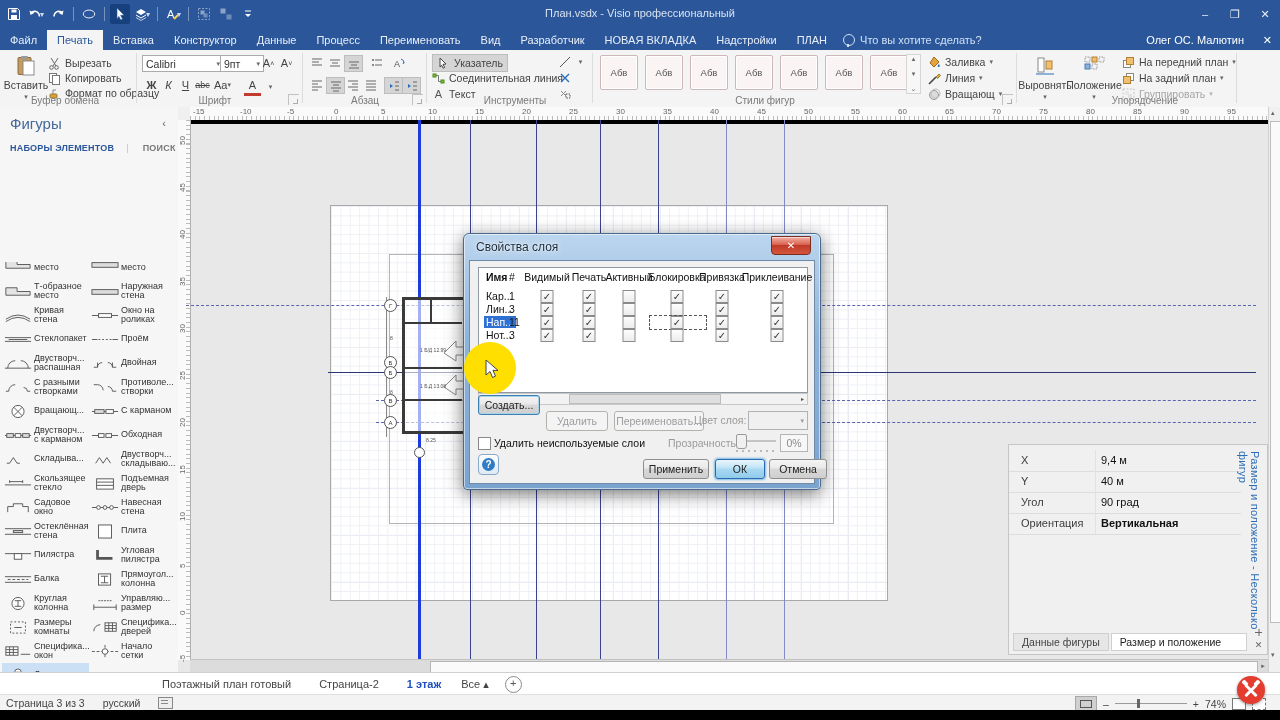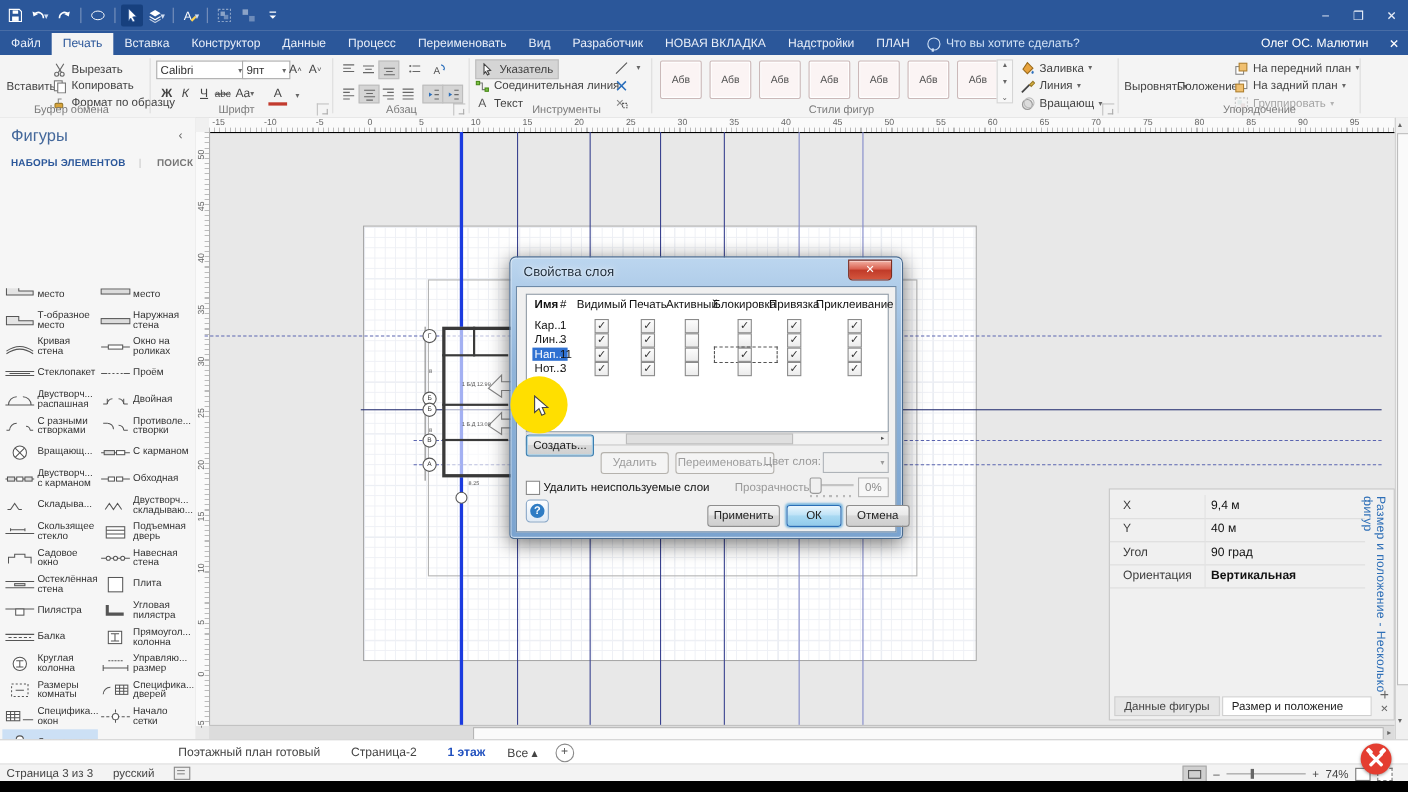--- a/index.html
+++ b/index.html
@@ -26,21 +26,21 @@
   #tab-user{position:absolute;right:36px;bottom:4px;color:#fff;}
   #tab-close{position:absolute;right:8px;bottom:3px;color:#fff;font-size:11px;}
   .bulb{width:10px;height:10px;border:1px solid #cfe0f5;border-radius:50%;position:relative;}
   .bulb:after{content:"";position:absolute;left:3px;top:9px;width:2px;height:3px;background:#cfe0f5;}
   
   #ribbon{position:absolute;left:0;top:50px;width:1280px;height:57px;background:#f4f4f4;border-bottom:1px solid #c6c6c6;}
   .rsep{position:absolute;top:3px;bottom:4px;width:1px;background:#dcdcdc;}
   .glabel{position:absolute;bottom:1px;font-size:10px;color:#7a7a7a;text-align:center;white-space:nowrap;}
   .launch{position:absolute;bottom:2px;width:10px;height:10px;border-left:1px solid #9a9a9a;border-top:1px solid #9a9a9a;opacity:.55;}
   .launch:after{content:"";position:absolute;right:1px;bottom:1px;width:4px;height:4px;border-right:1px solid #707070;border-bottom:1px solid #707070;}
-  .bigbtn{position:absolute;top:3px;width:40px;height:52px;display:flex;align-items:center;font-size:10.5px;color:#444;text-align:center;line-height:11px;}
+  .bigbtn{position:absolute;top:3px;width:40px;height:52px;display:flex;flex-direction:column;align-items:center;font-size:10.5px;color:#444;text-align:center;line-height:11px;}
   .bigbtn svg{width:22px;height:22px;margin:2px 0 3px 0;}
   .smallrow{position:absolute;height:16px;display:flex;align-items:center;gap:4px;font-size:10.5px;color:#444;white-space:nowrap;}
   .smallrow svg{width:13px;height:13px;}
   .combo{background:#fff;border:1px solid #ababab;height:15px;display:flex;align-items:center;padding:0 3px;font-size:10.5px;color:#333;}
   .combo .car{margin-left:auto;font-size:7px;color:#666;padding-left:4px;}
   .fmt{width:17px;height:16px;display:flex;align-items:center;justify-content:center;font-size:11px;color:#444;}
   .mini{width:17px;height:15px;display:flex;align-items:center;justify-content:center;}
   .mini svg{width:12px;height:12px;}
   .sel{background:#d5d5d5;border:1px solid #bdbdbd;}
   .car7{font-size:7px;color:#666;}
@@ -60,21 +60,21 @@
   .stencil.active{background:#cfddee;}
   .stencil .arr{margin-left:auto;margin-right:12px;font-size:8px;color:#555;}
   #shapegrid{position:absolute;left:2px;top:148px;width:174px;height:436px;overflow:hidden;
              display:grid;grid-template-columns:87px 87px;grid-auto-rows:24px;align-items:center;}
   .shp{display:flex;align-items:center;gap:2px;height:24px;padding-left:2px;}
   .shp.selected{background:#cce0f5;}
   .shp svg{width:28px;height:15px;flex:0 0 28px;stroke:#555;fill:none;stroke-width:1;}
   .shp .lb{font-size:9px;line-height:9.5px;color:#333;}
   
   #canvas{position:absolute;left:178px;top:107px;width:1090px;height:566px;background:#e8e8e8;overflow:hidden;}
-  #hruler{position:absolute;left:12px;top:0;right:0;height:13px;background:#fafafa;border-bottom:1px solid #000000;}
+  #hruler{position:absolute;left:12px;top:0;right:0;height:13px;background:#fafafa;border-bottom:4px solid #000000;}
   #hruler .ticks{position:absolute;left:0;right:0;bottom:0;height:4px;
       background:repeating-linear-gradient(90deg,#bbb 0 1px,transparent 1px 4.7px);}
   .hnum{position:absolute;top:0;font-size:8px;color:#666;}
   #vruler{position:absolute;left:0;top:13px;bottom:13px;width:12px;background:#fafafa;border-right:1px solid #b0b0b0;}
   #vruler .ticks{position:absolute;top:0;bottom:0;right:0;width:4px;
       background:repeating-linear-gradient(#bbb 0 1px,transparent 1px 4.7px);}
   .vnum{position:absolute;left:0px;font-size:8px;color:#666;transform:rotate(-90deg);transform-origin:4px 4px;}
   #corner{position:absolute;left:0;top:0;width:12px;height:13px;background:#f0f0f0;border-right:1px solid #b0b0b0;border-bottom:1px solid #b0b0b0;}
   #page{position:absolute;left:152px;top:98px;width:556px;height:394px;background:#fff;border:1px solid #a8a8a8;
         background-image:linear-gradient(#eef0f5 1px,transparent 1px),linear-gradient(90deg,#eef0f5 1px,transparent 1px),
@@ -233,20 +233,21 @@
             <rect x="7.5" y="7.5" width="5" height="5" fill="#fff" opacity=".7"></rect>
           </svg>
         </div>
       <div class="qbtn">
           <svg viewBox="0 0 14 14">
             <path d="M4 4h6" stroke="#fff"></path>
             <path d="M4 7l3 3 3-3z" fill="#fff"></path>
           </svg>
         </div>
     </div>
+    <div id="win-title">План.vsdx - Visio профессиональный</div>
     <div class="wctl" style="right:60px">–</div>
     <div class="wctl" style="right:30px">❐</div>
     <div class="wctl" style="right:0">✕</div>
   </div>
 
   <div id="tabrow">
     <div id="tabs-container" style="display:flex;align-items:flex-end;">
         <div class="rtab">Файл</div>
         <div class="rtab active">Печать</div>
         <div class="rtab">Вставка</div>

